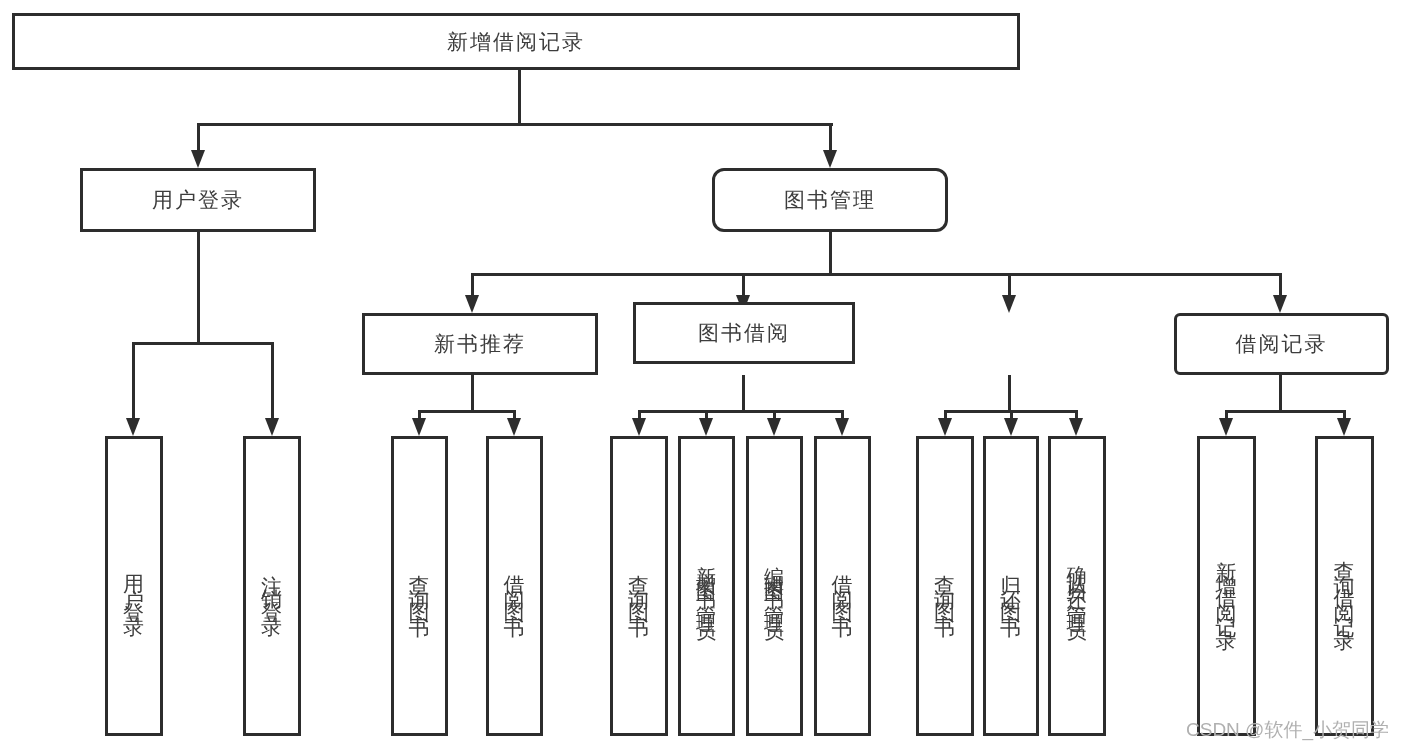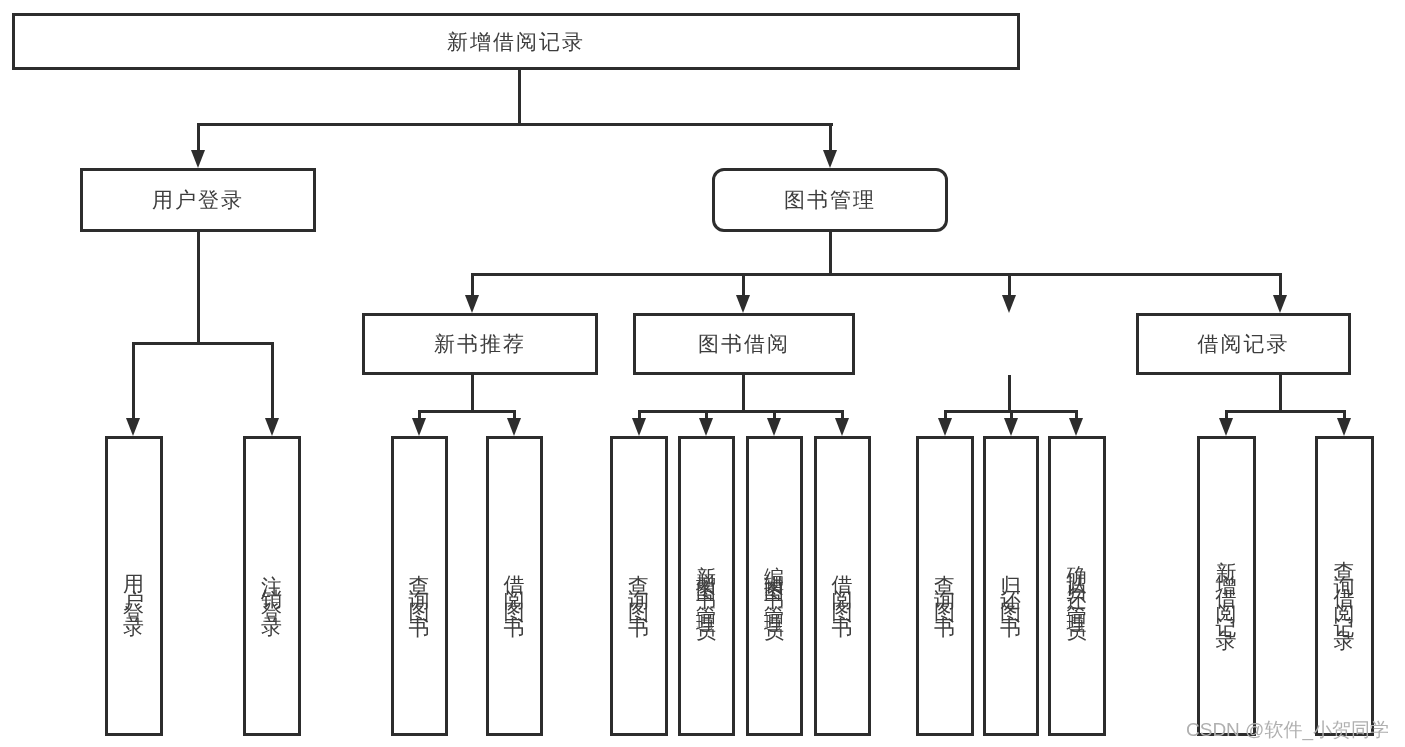--- a/index.html
+++ b/index.html
@@ -108,24 +108,24 @@
   <div class="vline" style="left:742px; top:273px; height:24px;"></div>
   <div class="arrow-down" style="left:736px; top:295px;"></div>
   <div class="vline" style="left:1008px; top:273px; height:24px;"></div>
   <div class="arrow-down" style="left:1002px; top:295px;"></div>
   <div class="vline" style="left:1279px; top:273px; height:24px;"></div>
   <div class="arrow-down" style="left:1273px; top:295px;"></div>
 
   <div class="box" style="left:362px; top:313px; width:236px; height:62px;">
     <span class="h-label">新书推荐</span>
   </div>
-  <div class="box" style="left:633px; top:313px; width:222px; height:62px;">
+  <div class="box" style="left:633px; top:302px; width:222px; height:62px;">
     <span class="h-label">图书借阅</span>
   </div>
-  <div class="box" style="left:1136px; top:313px; width:215px; height:62px;">
+  <div class="box" style="left:1174px; top:313px; width:215px; height:62px;border-radius:6px;">
     <span class="h-label">借阅记录</span>
   </div>
 
   <div class="vline" style="left:471px; top:375px; height:35px;"></div>
   <div class="hline" style="left:418px; top:410px; width:98px;"></div>
   <div class="vline" style="left:418px; top:410px; height:10px;"></div>
   <div class="arrow-down" style="left:412px; top:418px;"></div>
   <div class="vline" style="left:513px; top:410px; height:10px;"></div>
   <div class="arrow-down" style="left:507px; top:418px;"></div>
 

